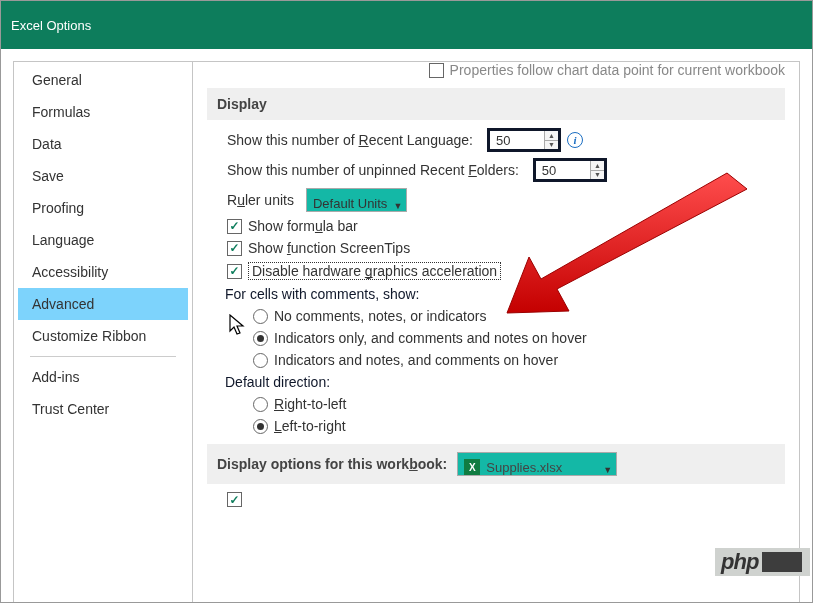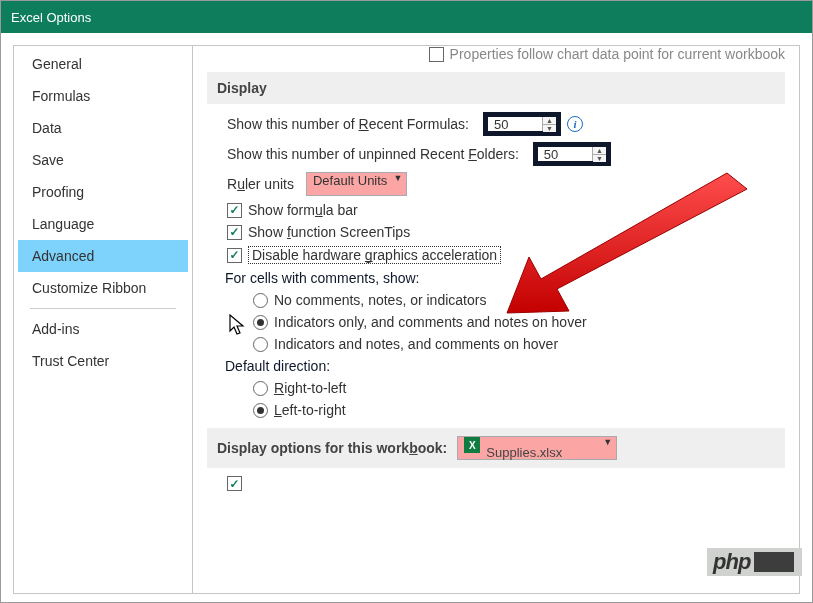--- a/index.html
+++ b/index.html
@@ -1,89 +1,90 @@
 <!DOCTYPE html>
 <html><head>
 <meta charset="utf-8">
 <style>
 * { box-sizing: border-box; margin: 0; padding: 0; font-family: "Segoe UI", Tahoma, sans-serif; }
 body { background: #fff; width: 813px; height: 603px; overflow: hidden; position: relative; border: 1px solid #999; }
-.titlebar { background: #0d7d5c; color: #fff; padding: 6px 10px; font-size: 13px; height: 32px; display: flex; align-items: center; }
+.titlebar { background: #0d7d5c; color: #fff; padding: 6px 10px; font-size: 13px; height: 48px; display: flex; align-items: center; }
 .content { display: flex; height: calc(603px - 30px); padding: 12px; gap: 0; }
 .sidebar { width: 180px; border: 1px solid #c5c5c5; background: #fff; padding: 2px 4px; overflow-y: auto; }
 .sidebar-item { padding: 8px 14px; font-size: 14px; color: #333; cursor: pointer; }
 .sidebar-item.selected { background: #7dd3fc; }
 .sidebar-sep { border-top: 1px solid #ccc; margin: 4px 12px; }
 .main { flex: 1; border: 1px solid #c5c5c5; border-left: none; padding: 0; overflow-y: hidden; font-size: 14px; color: #333; position: relative; }
 .main-inner { padding: 0 14px 14px 14px; }
 .row { display: flex; align-items: center; gap: 6px; margin: 6px 0; }
 .indent { margin-left: 20px; }
 .indent2 { margin-left: 46px; }
 .section-header { background: #efefef; font-weight: 600; color: #444; padding: 8px 10px; margin: 10px 0 8px 0; display: flex; align-items: center; gap: 10px; }
 .checkbox { width: 15px; height: 15px; border: 1px solid #666; display: inline-flex; align-items: center; justify-content: center; background: #fff; flex-shrink: 0; }
 .checkbox.checked::after { content: "✓"; font-size: 12px; color: #0d7d5c; line-height: 1; font-weight: bold; }
 .radio { width: 15px; height: 15px; border: 1px solid #666; border-radius: 50%; display: inline-flex; align-items: center; justify-content: center; background: #fff; flex-shrink: 0; }
 .radio.checked::after { content: ""; width: 7px; height: 7px; background: #333; border-radius: 50%; }
 .underline { text-decoration: underline; text-decoration-skip-ink: none; }
-.spinner { display: inline-flex; align-items: stretch; border: 5px solid #0f172a; height: 24px; background: #fff; }
+.spinner { display: inline-flex; align-items: stretch; border: 3px solid #0f172a; height: 24px; background: #fff; }
 .spinner-val { min-width: 44px; padding: 0 6px; display: flex; align-items: center; font-size: 13px; }
 .spinner-val.wide { min-width: 54px; }
 .spinner-btns { display: flex; flex-direction: column; width: 14px; border-left: 1px solid #aaa; }
 .spinner-btns span { flex: 1; display: flex; align-items: center; justify-content: center; font-size: 7px; color: #555; background: #f5f5f5; cursor: pointer; }
 .spinner-btns span:first-child { border-bottom: 1px solid #aaa; }
 .spinner.disabled { color: #aaa; }
 .spinner.disabled .spinner-btns span { color: #ccc; }
-.dropdown { display: inline-flex; align-items: flex-start; border: 1px solid #aaa; height: 24px; background: #fca5a5; padding: 0 4px 0 6px; gap: 6px; font-size: 13px; cursor: pointer; }
+.dropdown { display: inline-flex; align-items: flex-end; border: 1px solid #aaa; height: 24px; background: #14b8a6; padding: 0 4px 0 6px; gap: 6px; font-size: 13px; cursor: pointer; }
 .dropdown .arrow { font-size: 9px; color: #333; }
 .dropdown .excel-ico { width: 16px; height: 16px; background: #107c41; display: inline-flex; align-items: center; justify-content: center; color: #fff; font-size: 10px; font-weight: bold; }
 .dropdown.workbook { min-width: 160px; justify-content: flex-start; }
 .dropdown.workbook .txt { flex: 1; margin-top: 8px; }
 .info-icon { width: 16px; height: 16px; border: 1.5px solid #1b6ec2; border-radius: 50%; color: #1b6ec2; font: italic bold 11px Georgia, serif; display: inline-flex; align-items: center; justify-content: center; }
 .focus-box { border: 1px dotted #333; padding: 0 3px; }
 .cursor-svg { position: absolute; left: 228px; top: 313px; pointer-events: none; z-index: 6; }
 .arrow-red { position: absolute; left: 496px; top: 162px; pointer-events: none; z-index: 5; }
-.php-box { position: absolute; right: 10px; bottom: 26px; background: #cfd2cf; color: #333; font-family: Georgia, serif; font-style: italic; font-weight: bold; font-size: 22px; height: 28px; width: 95px; display: flex; align-items: center; justify-content: flex-start; padding-left: 6px; letter-spacing: -1px; }
+.php-box { position: absolute; right: 2px; bottom: 26px; background: #cfd2cf; color: #333; font-family: Georgia, serif; font-style: italic; font-weight: bold; font-size: 22px; height: 28px; width: 95px; display: flex; align-items: center; justify-content: flex-start; padding-left: 6px; letter-spacing: -1px; }
 .php-box::after { content: ""; background: #3d3d3d; width: 40px; height: 20px; display: block; margin-left: 4px; }
 .subhead { color: #0f172a; margin: 6px 0 2px 18px; }
 </style>
 </head>
 <body>
 
 <div class="titlebar">
   <span>Excel Options</span>
 </div>
 
 <div class="content">
   <div class="sidebar">
     <div class="sidebar-item">General</div>
     <div class="sidebar-item">Formulas</div>
     <div class="sidebar-item">Data</div>
     <div class="sidebar-item">Save</div>
     <div class="sidebar-item">Proofing</div>
     <div class="sidebar-item">Language</div>
+    <div class="sidebar-item">Accessibility</div>
     <div class="sidebar-item selected">Advanced</div>
     <div class="sidebar-item">Customize Ribbon</div>
     <div class="sidebar-sep"></div>
     <div class="sidebar-item">Add-ins</div>
     <div class="sidebar-item">Trust Center</div>
   </div>
 
   <div class="main">
     <div class="main-inner">
       <div class="row indent" style="margin-top:0; color:#888;justify-content:flex-end;">
         <span class="checkbox"></span>
         <span>Properties follow chart data point for current workbook</span>
       </div>
 
       <div class="section-header">
         <span>Display</span>
       </div>
 
       <div class="row indent">
-        <span><span>Show this number of </span><span class="underline">R</span><span>ecent Formulas:</span></span>
+        <span><span>Show this number of </span><span class="underline">R</span><span>ecent Language:</span></span>
         <span class="spinner" style="margin-left:8px;">
           <span class="spinner-val wide">50</span>
           <span class="spinner-btns">
               <span>▲</span>
               <span>▼</span>
             </span>
         </span>
         <span class="info-icon">i</span>
       </div>
 

